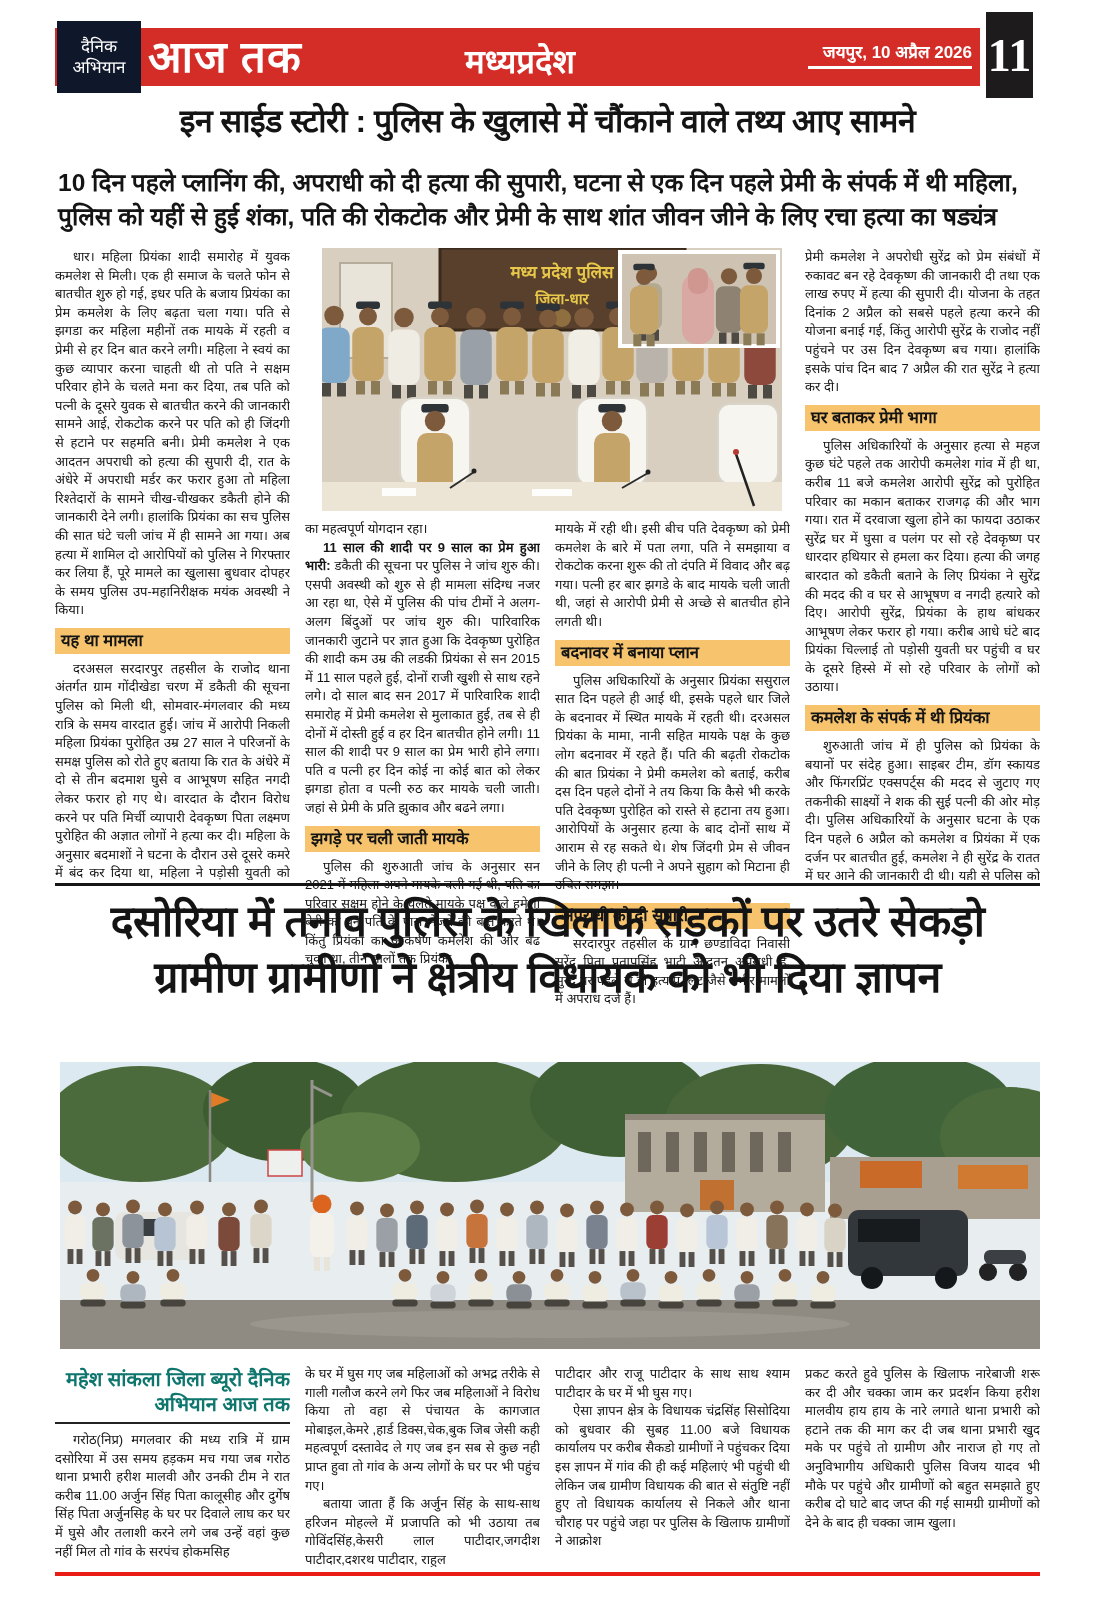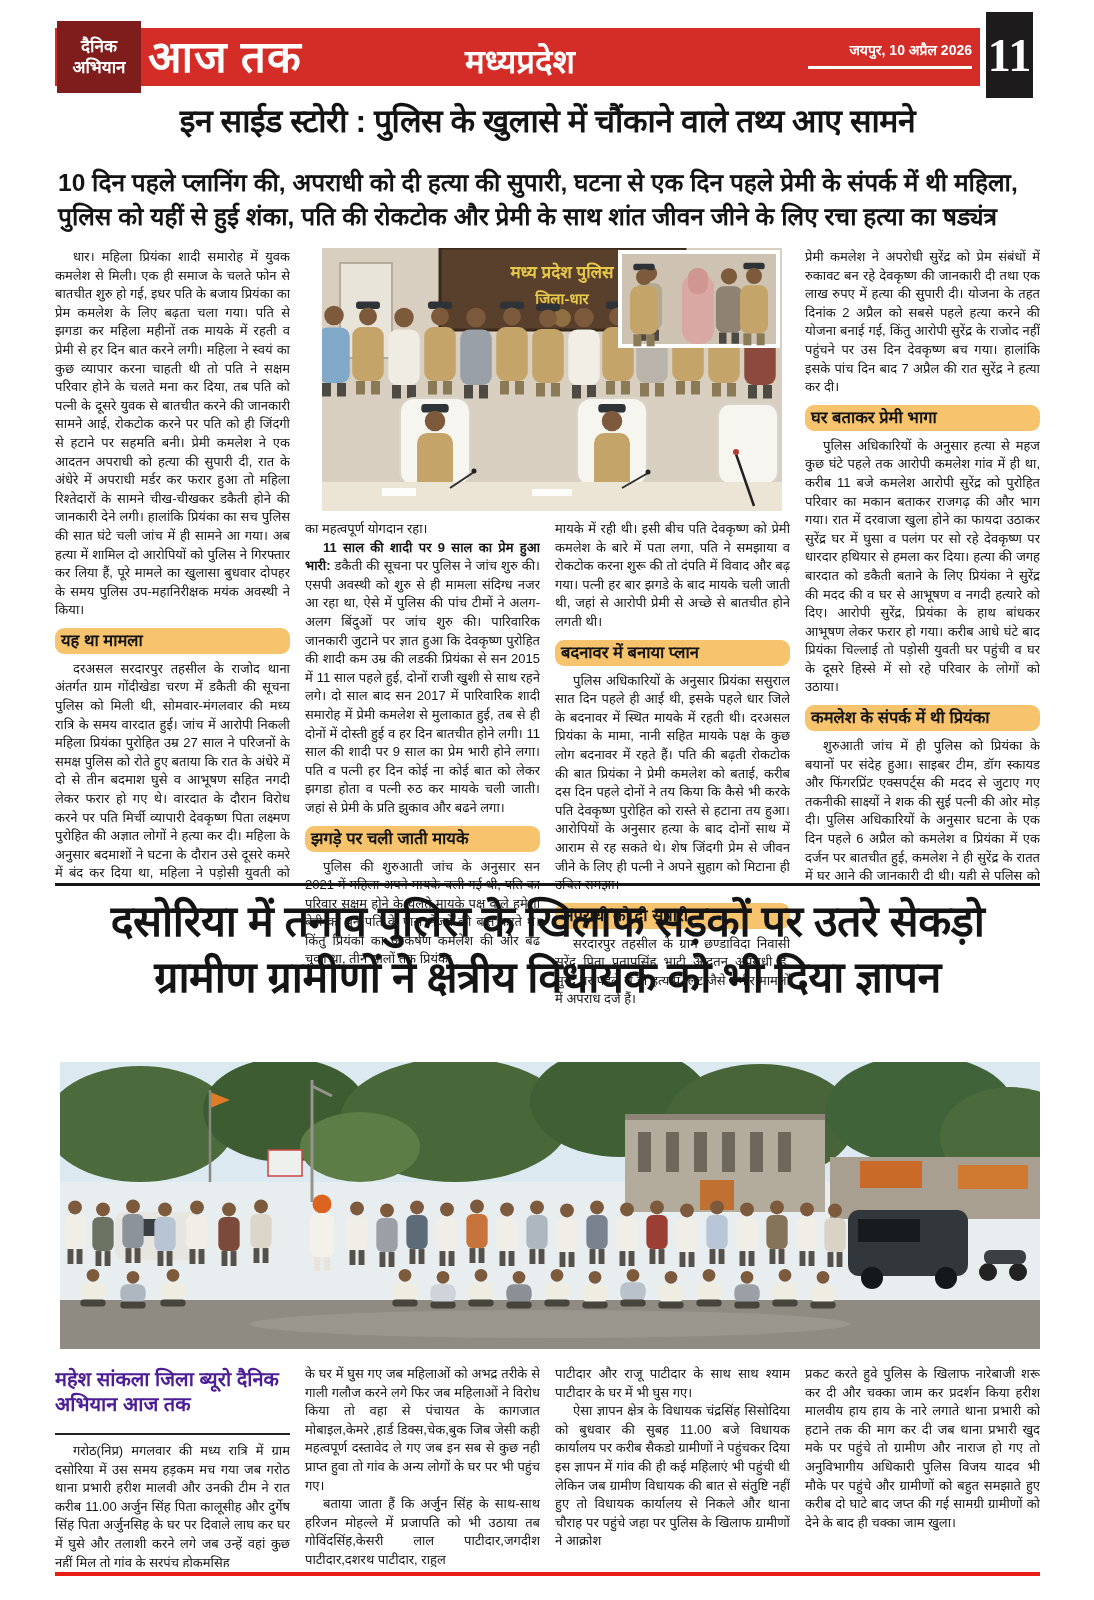--- a/index.html
+++ b/index.html
@@ -1,54 +1,54 @@
 <!DOCTYPE html>
 <html><head>
 <meta charset="utf-8">
 <style>
   html,body{margin:0;padding:0;background:#ffffff;}
   .page{position:relative;width:1094px;height:1600px;background:#ffffff;overflow:hidden;
         font-family:"Liberation Sans","DejaVu Sans",sans-serif;color:#141414;}
   
   .mast-bar{position:absolute;left:55px;top:28px;width:925px;height:58px;background:#d42d28;}
-  .brand-box{position:absolute;left:57px;top:21px;width:84px;height:72px;background:#7f1d1d;
+  .brand-box{position:absolute;left:57px;top:21px;width:84px;height:72px;background:#0f172a;
              color:#fff;display:flex;flex-direction:column;align-items:center;justify-content:center;
-             font-weight:bold;font-size:17px;line-height:21px;text-align:center;}
+             font-weight:normal;font-size:17px;line-height:21px;text-align:center;}
   .brand-title{position:absolute;left:148px;top:32px;color:#fff;font-weight:bold;font-size:44px;line-height:50px;letter-spacing:1px;}
   .edition{position:absolute;left:330px;top:38px;width:380px;text-align:center;color:#fff;font-weight:bold;font-size:33px;}
-  .dateline{position:absolute;left:760px;top:40px;width:212px;text-align:right;color:#fff;font-weight:bold;font-size:14px;}
+  .dateline{position:absolute;left:760px;top:40px;width:212px;text-align:right;color:#fff;font-weight:bold;font-size:17px;}
   .dateline-rule{position:absolute;left:808px;top:66px;width:164px;height:3px;background:#fff;}
   .pagenum-box{position:absolute;left:986px;top:12px;width:47px;height:86px;background:#1d1b1b;color:#fff;
                display:flex;align-items:center;justify-content:center;
                font-family:"Liberation Serif","DejaVu Serif",serif;font-size:46px;font-weight:bold;}
   
   .h1-main{position:absolute;left:55px;top:98px;width:985px;text-align:center;font-weight:bold;
            font-size:32px;line-height:46px;letter-spacing:-0.5px;}
   .h1-sub{position:absolute;left:58px;top:166px;width:980px;font-weight:bold;font-size:24.5px;line-height:34px;}
   .body1{position:absolute;left:55px;top:248px;width:985px;height:632px;display:grid;
          grid-template-columns:repeat(4,1fr);column-gap:15px;}
   .body1 .col{overflow:hidden;height:632px;}
   .pad-photo{padding-top:272px;}
   .byline1{color:#e11d1d;font-weight:bold;font-size:20px;line-height:25px;text-align:center;margin:2px 0 8px;}
   p.art{font-size:13px;line-height:18.6px;text-align:justify;margin:0;}
   .ind{text-indent:18px;}
   .b{font-weight:bold;}
-  .sec{background:#f7c46d;font-weight:bold;font-size:16.5px;line-height:21px;padding:2px 6px 3px;margin:8px 0 6px;border-radius:9px;}
+  .sec{background:#f7c46d;font-weight:bold;font-size:16.5px;line-height:21px;padding:2px 6px 3px;margin:8px 0 6px;}
   .photo1{position:absolute;left:267px;top:0;width:388px;height:263px;}
   .sep1{position:absolute;left:55px;top:883px;width:985px;height:3px;background:#161616;}
   
   .h2-main{position:absolute;left:55px;top:893px;width:985px;text-align:center;font-weight:bold;
            font-size:43px;line-height:56px;letter-spacing:-0.5px;}
   .h2-sub{position:absolute;left:55px;top:1008px;width:985px;text-align:center;font-weight:bold;font-size:29px;}
   .photo2{position:absolute;left:60px;top:1062px;width:980px;height:287px;}
   .body2{position:absolute;left:55px;top:1365px;width:985px;height:202px;display:grid;
          grid-template-columns:repeat(4,1fr);column-gap:15px;}
   .body2 .col{overflow:hidden;height:202px;}
-  .byline2{color:#4c1d95;font-weight:bold;font-size:20px;line-height:25px;text-align:left;
-           border-bottom:2px solid #222;padding-bottom:16px;margin:2px 0 7px;}
+  .byline2{color:#0f766e;font-weight:bold;font-size:20px;line-height:25px;text-align:right;
+           border-bottom:2px solid #222;padding-bottom:5px;margin:2px 0 7px;}
   .redline{position:absolute;left:55px;top:1572px;width:985px;height:4px;background:#ea1c16;}
   svg{display:block;}
 </style>
 </head>
 <body>
 
 <div class="page">
 
   <div class="mast-bar"></div>
   <div class="brand-box">

